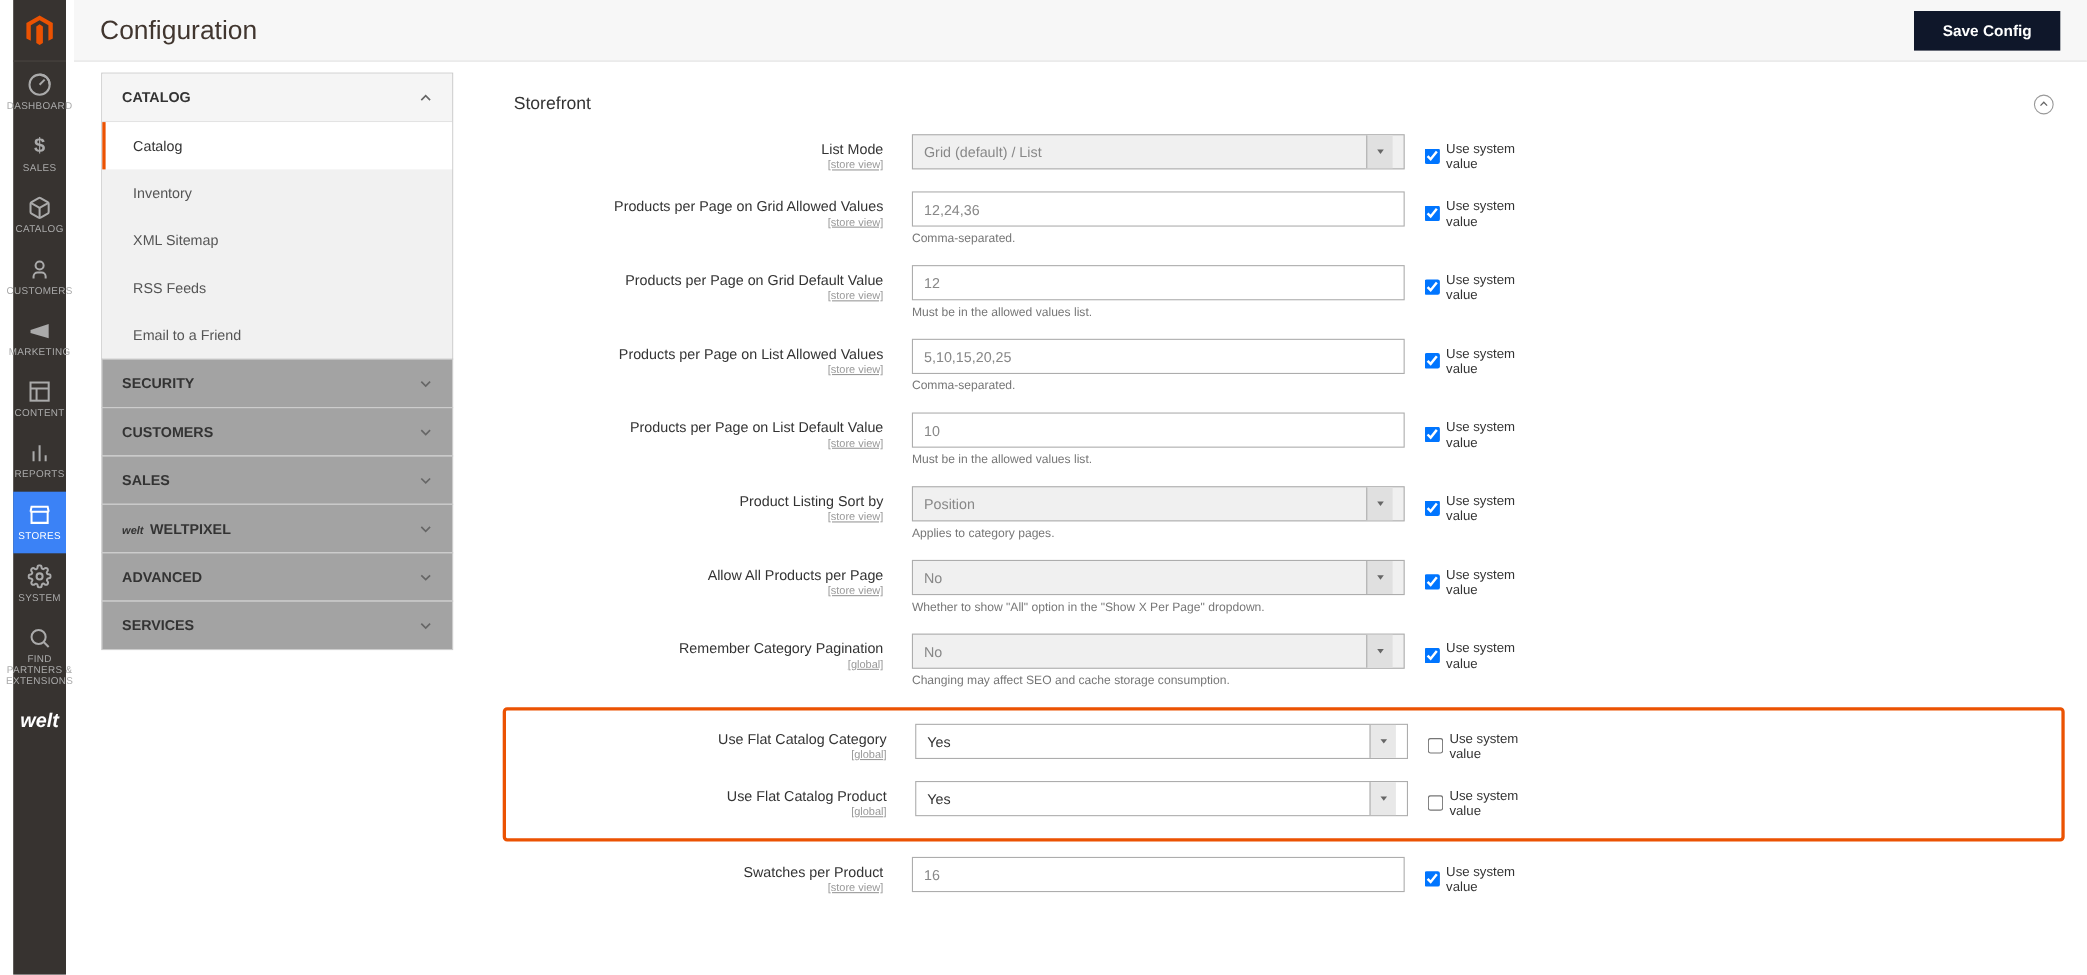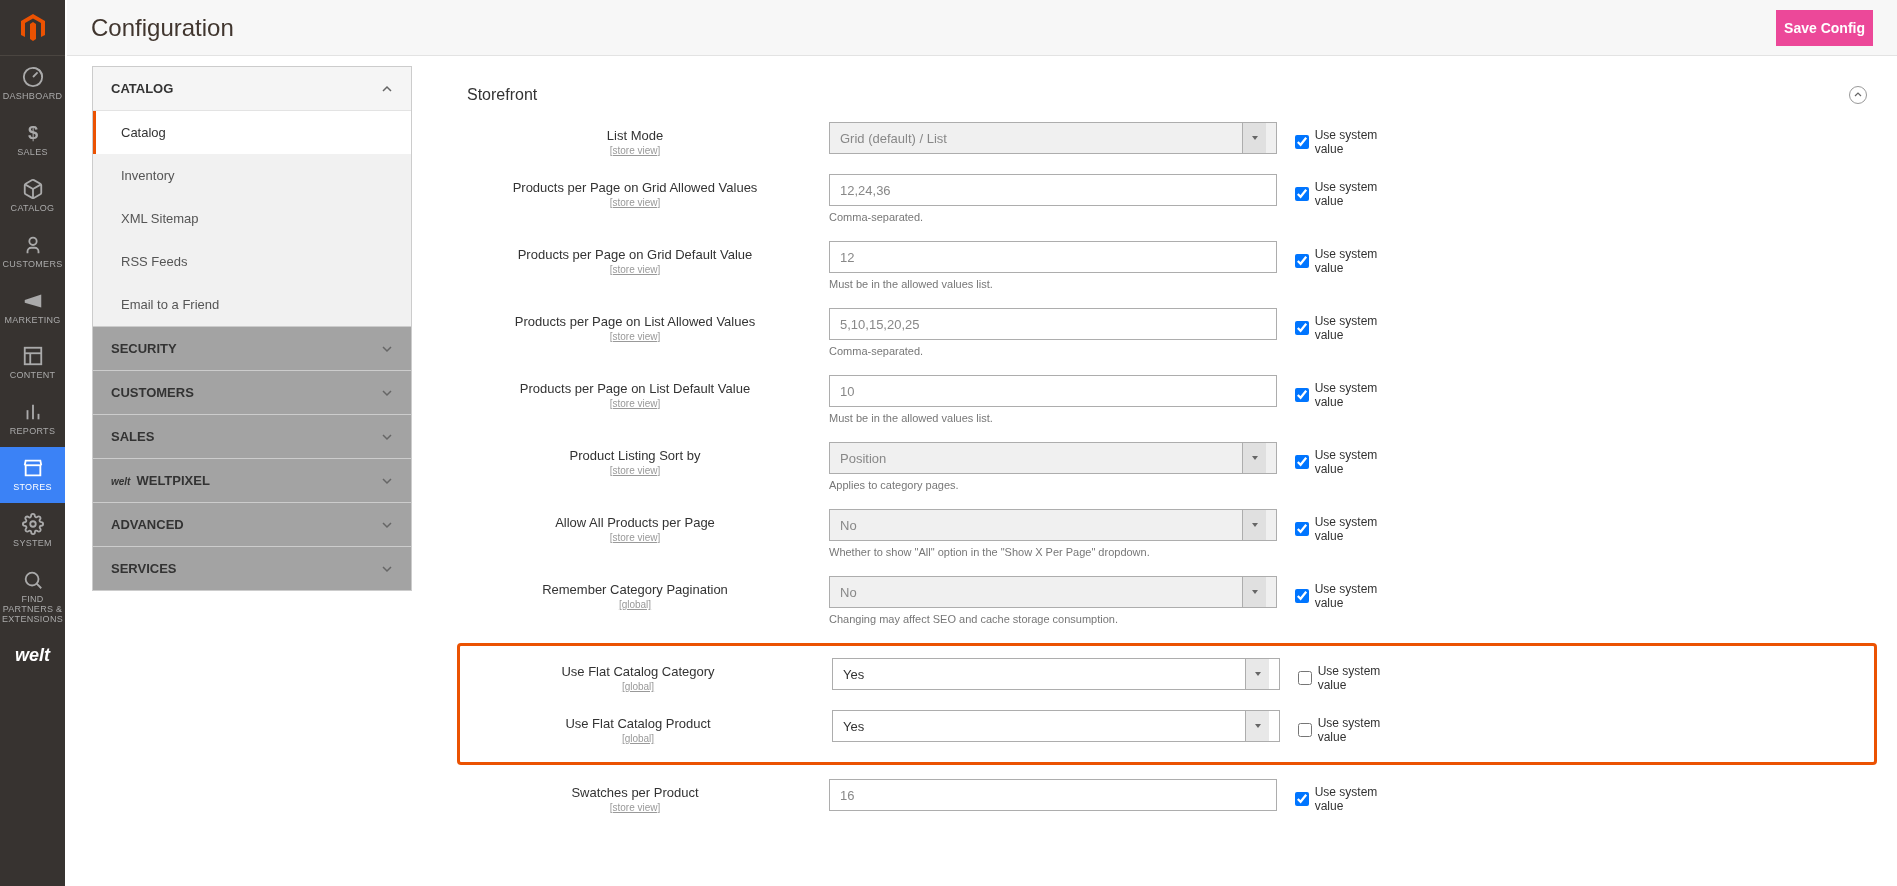--- a/index.html
+++ b/index.html
@@ -1,50 +1,50 @@
 <!DOCTYPE html>
 <html><head>
 <meta charset="utf-8">
 <style>
 * { box-sizing: border-box; margin: 0; padding: 0; }
 body { font-family: -apple-system, BlinkMacSystemFont, "Segoe UI", Helvetica, Arial, sans-serif; font-size: 13px; color: #333; background: #fff; }
 
-.admin-sidebar { position: fixed; left: 0; top: 0; width: 65px; height: 100vh; background: #373330; color: #aaa; z-index: 10; }
+.admin-sidebar { position: fixed; left: 12px; top: 0; width: 48px; height: 100vh; background: #373330; color: #aaa; z-index: 10; }
 .admin-logo { height: 56px; display: flex; align-items: center; justify-content: center; border-bottom: 1px solid #4a4540; }
 .admin-logo svg { width: 32px; height: 32px; }
 .admin-nav-item { display: flex; flex-direction: column; align-items: center; justify-content: center; padding: 10px 4px; color: #aaa; cursor: pointer; font-size: 9px; text-align: center; }
 .admin-nav-item.active { background: #3b82f6; color: #fff; }
 .admin-nav-item .nav-icon { margin-bottom: 4px; display: flex; align-items: center; justify-content: center; }
 .admin-nav-item .nav-label { font-size: 9px; letter-spacing: 0.3px; line-height: 1.1; }
 .admin-weltpixel { padding: 10px 4px; display: flex; justify-content: center; }
 .admin-weltpixel .welt-logo { color: #fff; font-size: 18px; font-style: italic; font-weight: bold; }
 
 .page-header { position: fixed; left: 67px; right: 0; top: 0; height: 56px; background: #f7f7f7; border-bottom: 1px solid #e3e3e3; display: flex; align-items: center; padding: 0 24px; z-index: 5; }
 .page-title { font-size: 24px; font-weight: 300; color: #41362f; }
-.save-btn { margin-left: auto; background: #ec4899; color: #fff; border: none; padding: 10px 8px; font-size: 14px; cursor: pointer; font-weight: 600; }
+.save-btn { margin-left: auto; background: #0f172a; color: #fff; border: none; padding: 10px 26px; font-size: 14px; cursor: pointer; font-weight: 600; }
 
 .main-wrap { margin-left: 67px; margin-top: 56px; display: flex; min-height: calc(100vh - 56px); }
 
 .config-sidebar { width: 370px; padding: 10px 25px 20px 25px; }
 .config-section { border: 1px solid #ccc; margin-bottom: -1px; }
 .config-section-header { display: flex; align-items: center; justify-content: space-between; padding: 14px 18px; font-size: 13px; font-weight: 600; color: #333; cursor: pointer; background: #a3a3a3; }
 .config-section.expanded .config-section-header { background: #f5f5f5; border-bottom: 1px solid #e3e3e3; }
 .config-subitems { background: #f1f1f1; }
 .config-subitem { padding: 14px 18px 14px 28px; font-size: 13px; color: #555; cursor: pointer; }
 .config-subitem.active { border-left: 3px solid #eb5202; background: #fff; color: #333; padding-left: 25px; }
 .chevron { width: 12px; height: 12px; display: inline-block; }
 .welt-tag { font-size: 10px; font-style: italic; font-weight: bold; color: #333; margin-right: 6px; }
 
 .config-content { flex: 1; padding: 20px 30px; }
 .fieldset-header { display: flex; align-items: center; justify-content: space-between; padding: 10px 0 18px 0; gap: 30px; }
 .fieldset-title { font-size: 16px; font-weight: 400; color: #333; }
 .collapse-icon { width: 18px; height: 18px; border: 1px solid #999; border-radius: 50%; display: flex; align-items: center; justify-content: center; cursor: pointer; }
 
 .field-row { display: flex; align-items: flex-start; margin-bottom: 18px; }
-.field-label { width: 350px; text-align: center; padding-right: 14px; padding-top: 6px; }
+.field-label { width: 350px; text-align: right; padding-right: 14px; padding-top: 6px; }
 .field-label .lbl-text { font-size: 13px; color: #333; display: block; }
 .field-label .lbl-scope { font-size: 10px; color: #999; display: block; margin-top: 2px; text-decoration: underline; }
 .field-control { width: 460px; padding-left: 12px; }
 .field-control input[type="text"], .field-control select, .field-control .faux-select {
   width: 100%; height: 32px; border: 1px solid #adadad; padding: 0 10px; font-size: 13px; background: #fff;
 }
 .field-control .disabled { background: #f0f0f0; color: #888; }
 .field-note { font-size: 11px; color: #777; margin-top: 5px; }
 .faux-select { display: flex; align-items: center; justify-content: space-between; cursor: pointer; padding-right: 0; }
 .faux-select .sel-arrow { width: 24px; height: 100%; background: #e8e8e8; border-left: 1px solid #adadad; display: flex; align-items: center; justify-content: center; }

